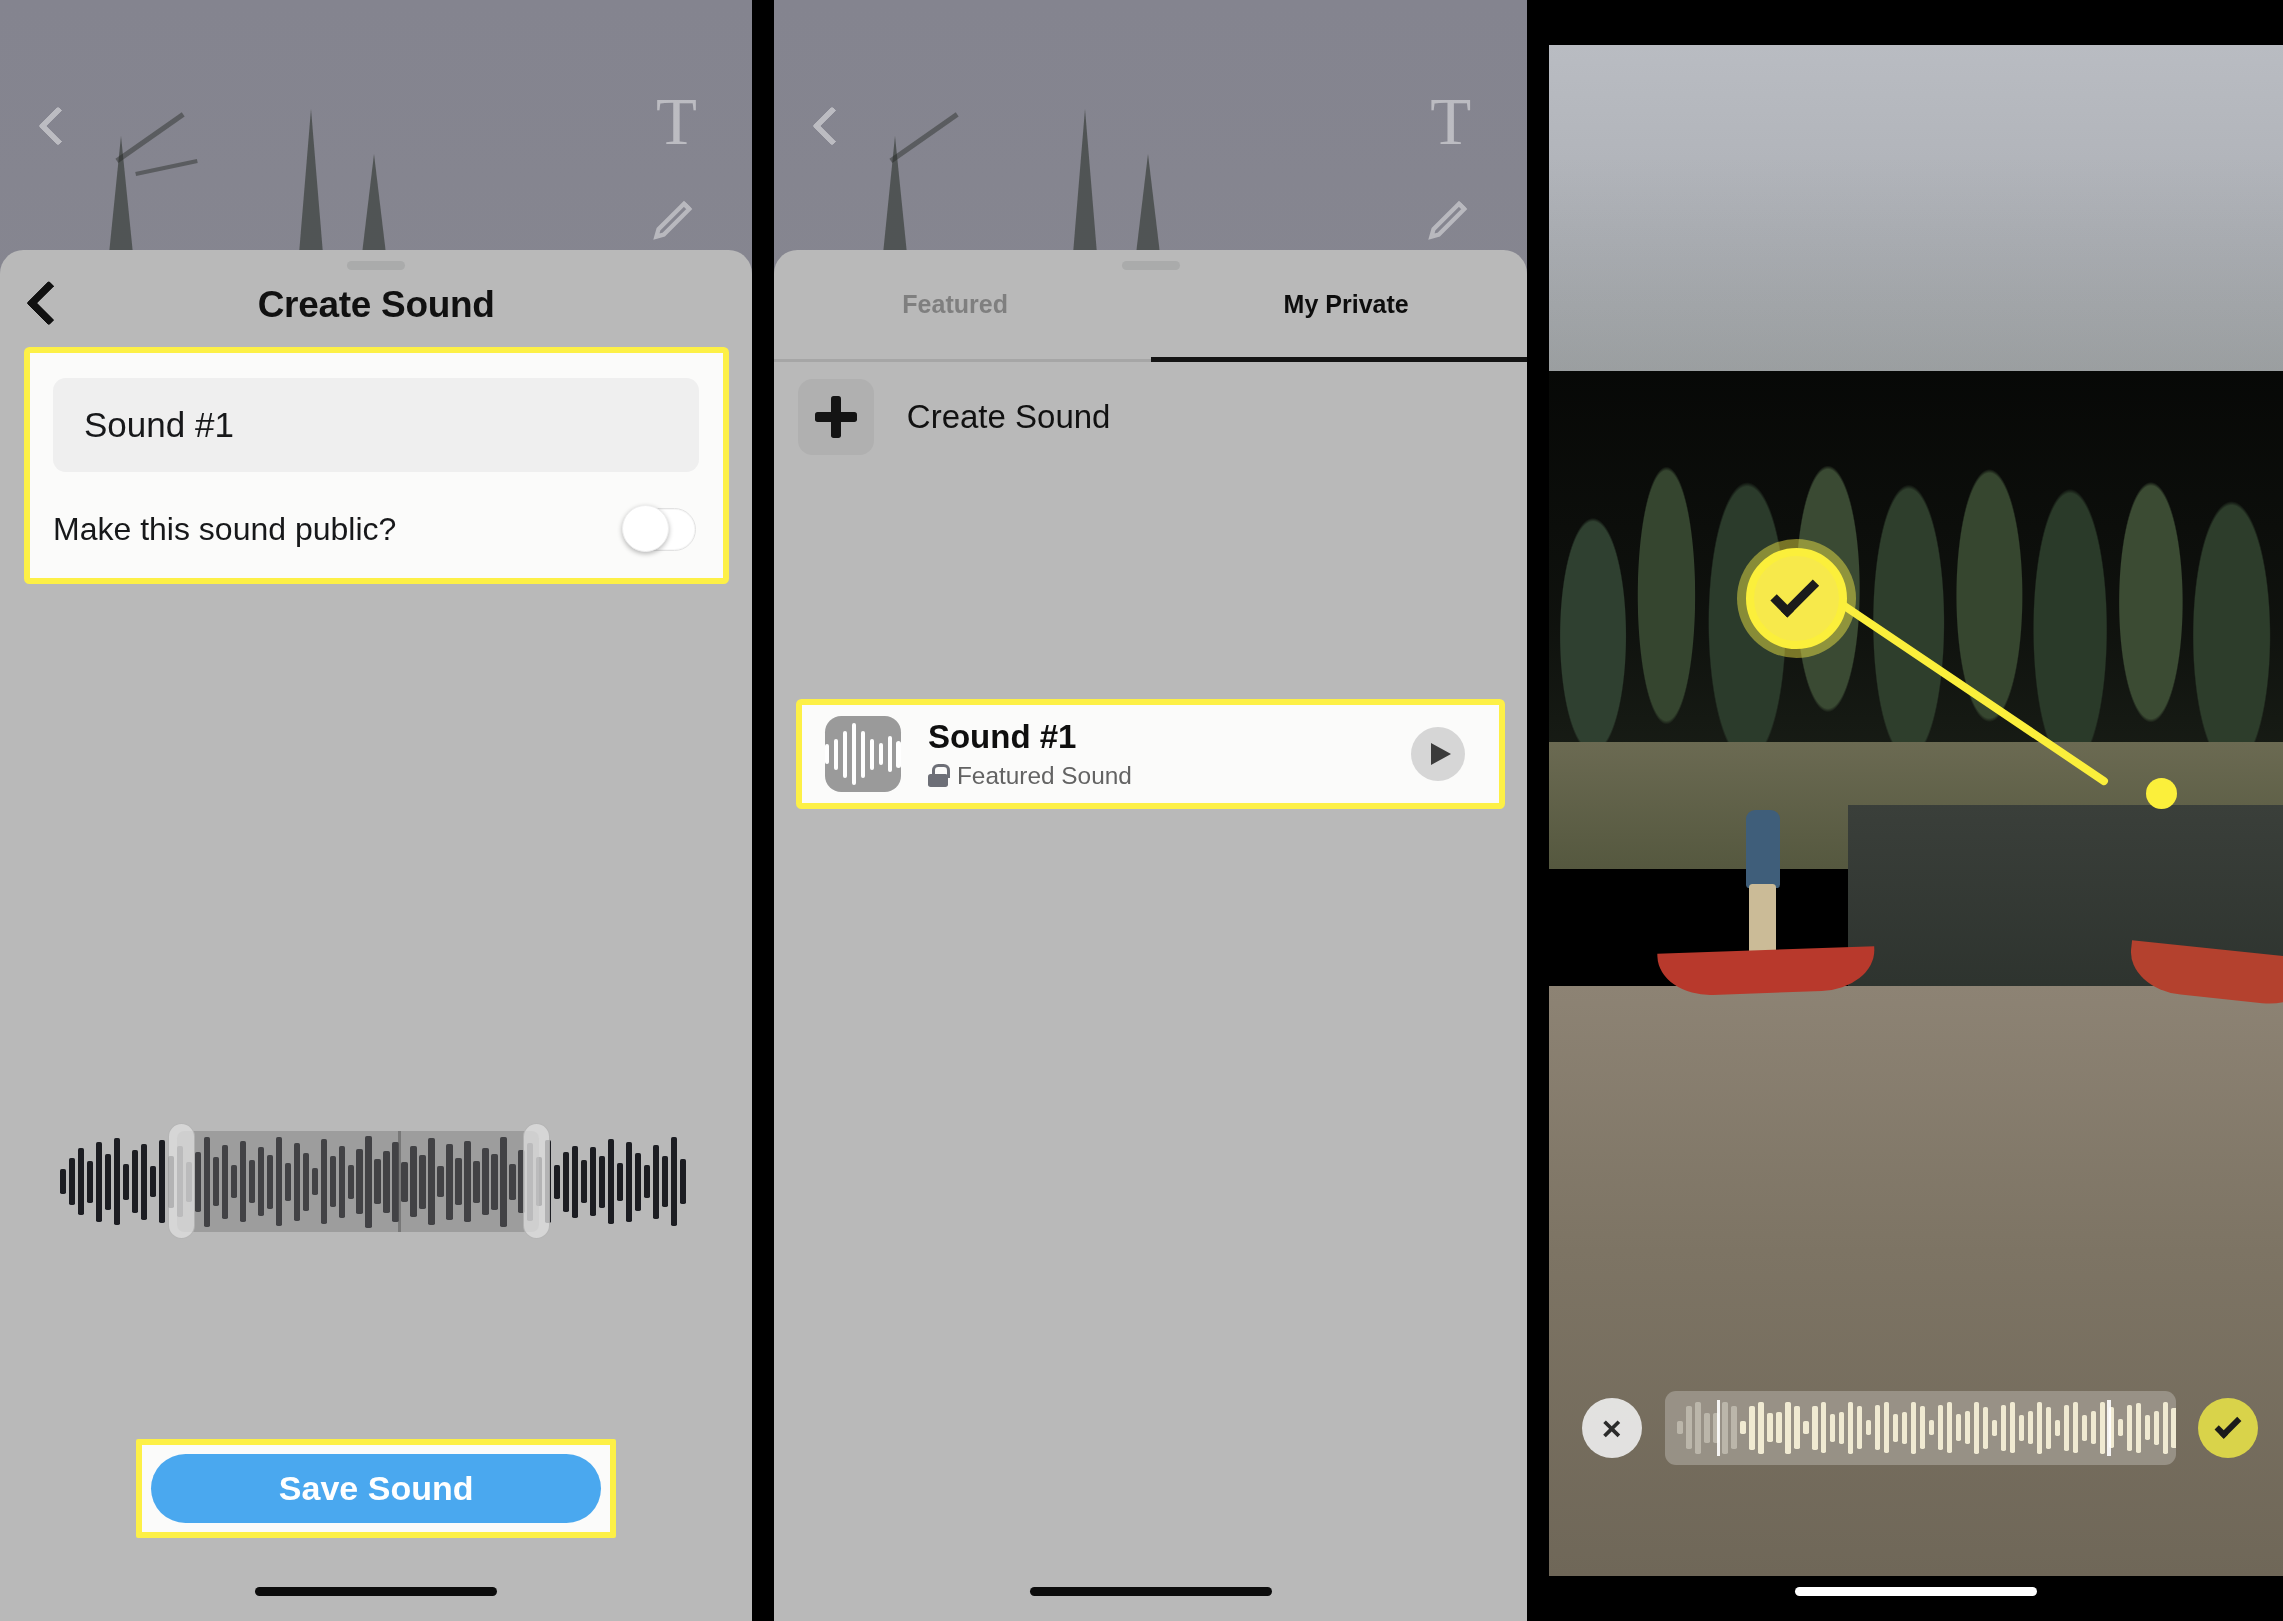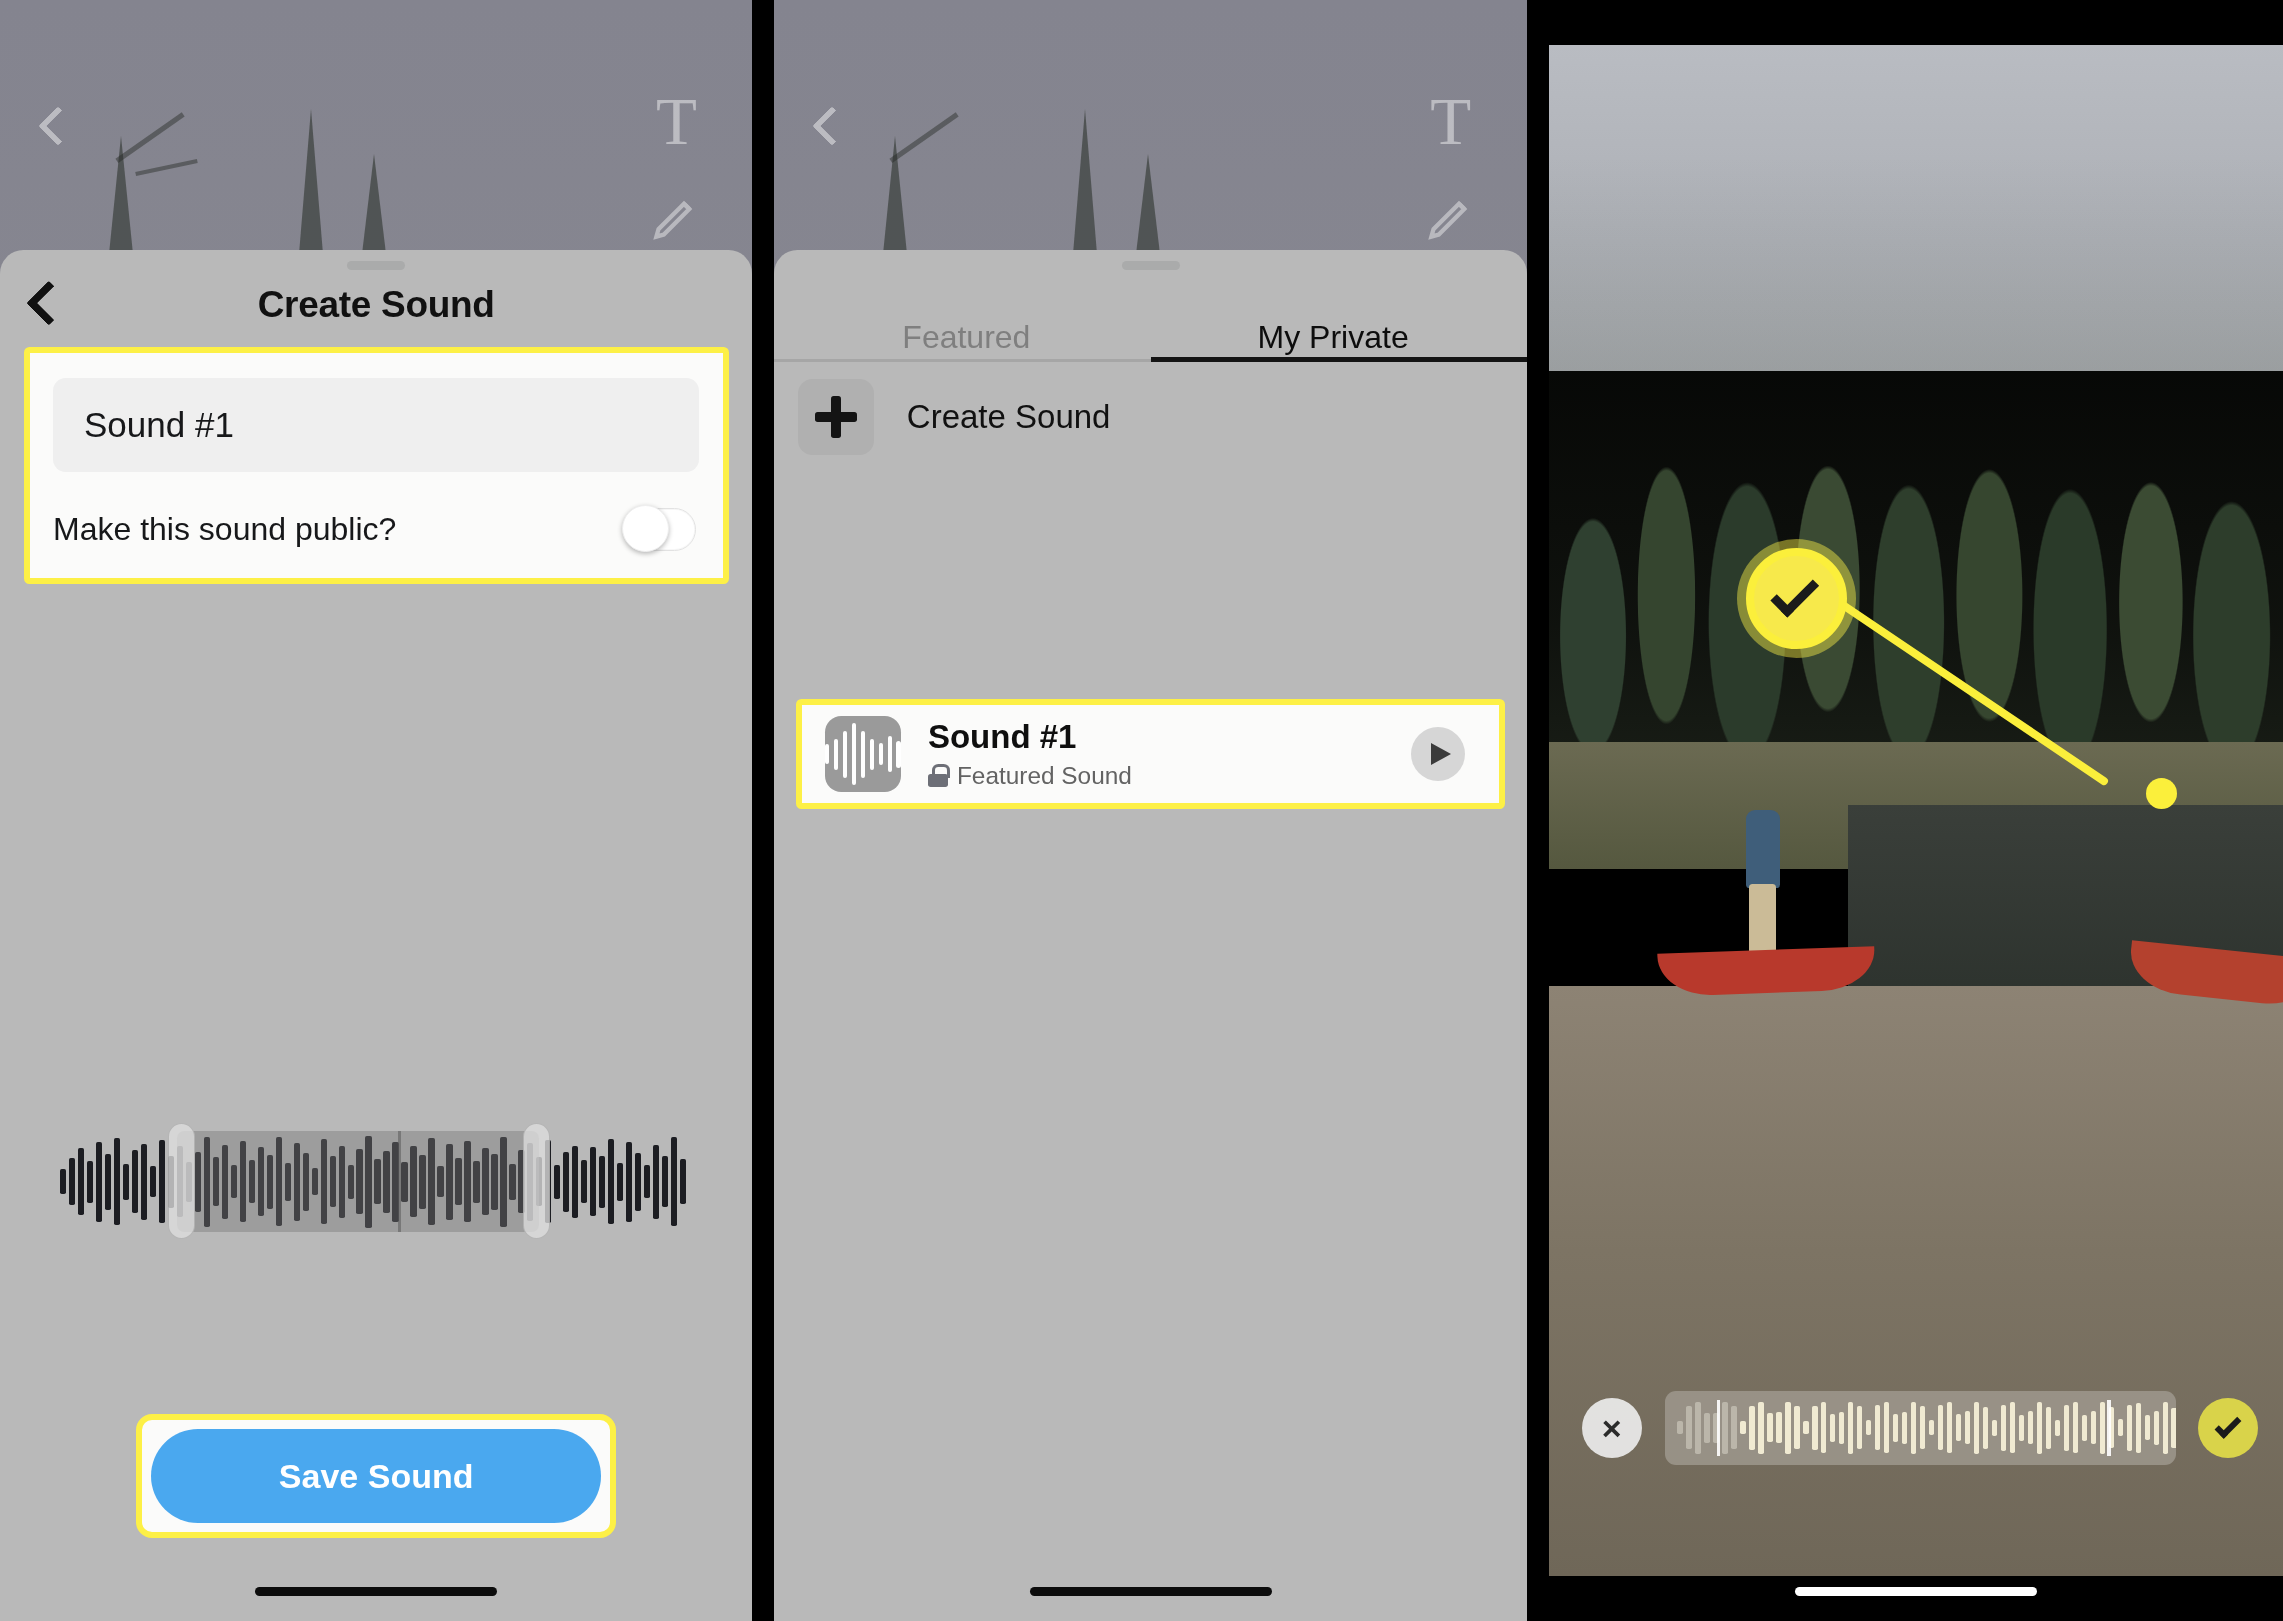--- a/index.html
+++ b/index.html
@@ -141,42 +141,42 @@
     position:absolute; top:5.4px; width:27px; height:116px;
     border-radius:14.5px; background:rgba(222,222,222,.78);
     border:1.8px solid rgba(150,150,150,.5);
   }
   .split {
     position:absolute; top:12.7px; width:2.7px; height:101px; background:rgba(90,90,90,.55);
   }
 
   
   .save-hl {
-    position:absolute; left:136px; right:136px; bottom:83px; height:124px;
-    border-radius:16px;
+    position:absolute; left:136px; right:136px; bottom:83px; height:99px;
+    border-radius:2px;
   }
   .save-btn {
     position:absolute; left:9px; right:9px; top:9px; bottom:9px;
     background:#4aa8ef; border-radius:54px;
     display:flex; align-items:center; justify-content:center;
     color:#fff; font-size:34px; font-weight:700;
   }
 
   .home-bar {
     position:absolute; left:50%; transform:translateX(-50%); bottom:25px;
     width:242px; height:9px; border-radius:5.4px; background:#0c0c0c;
   }
   .home-bar.light { background:#fff; }
 
   
   .tabs {
     position:relative; height:112px;
   }
   .tab {
-    position:absolute; top:40px; font-size:32px; font-weight:400;margin-top:29px;
+    position:absolute; top:40px; font-size:25px; font-weight:700;
   }
   .tab.featured { left:128px; color:#7f7f7f; }
   .tab.mine { right:118px; color:#0d0d0d; }
   .tab-underline {
     position:absolute; left:50%; right:0; bottom:0; height:5.4px; background:#141414;
   }
   .tab-divider {
     position:absolute; left:0; right:0; bottom:0; height:2.7px; background:rgba(0,0,0,.10);
   }
 

